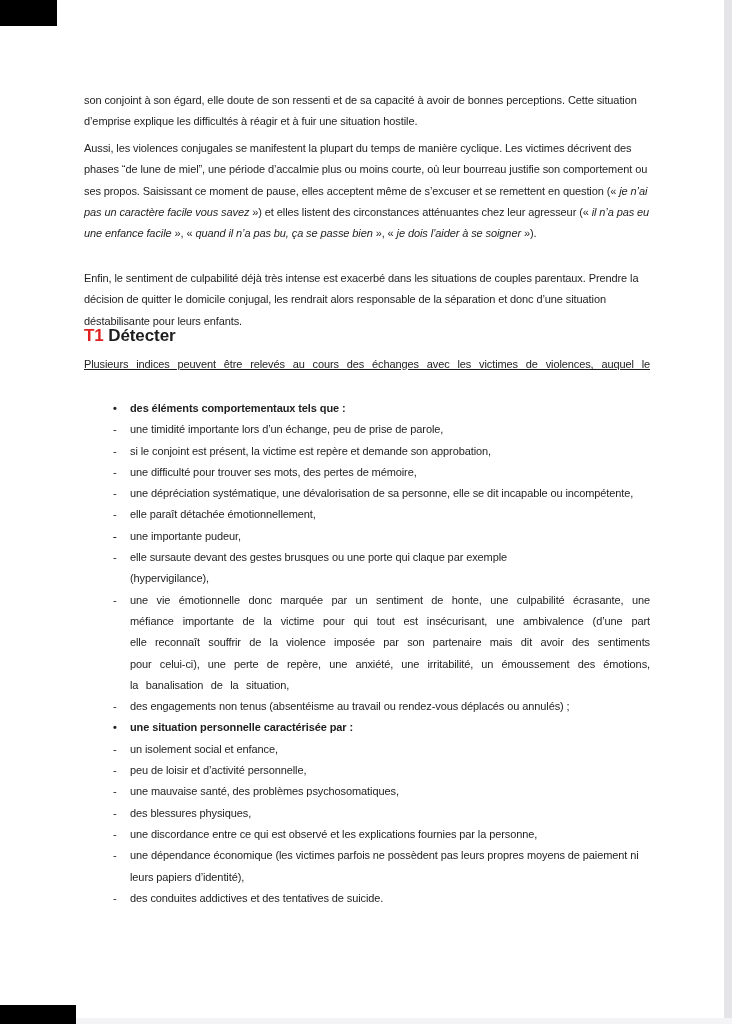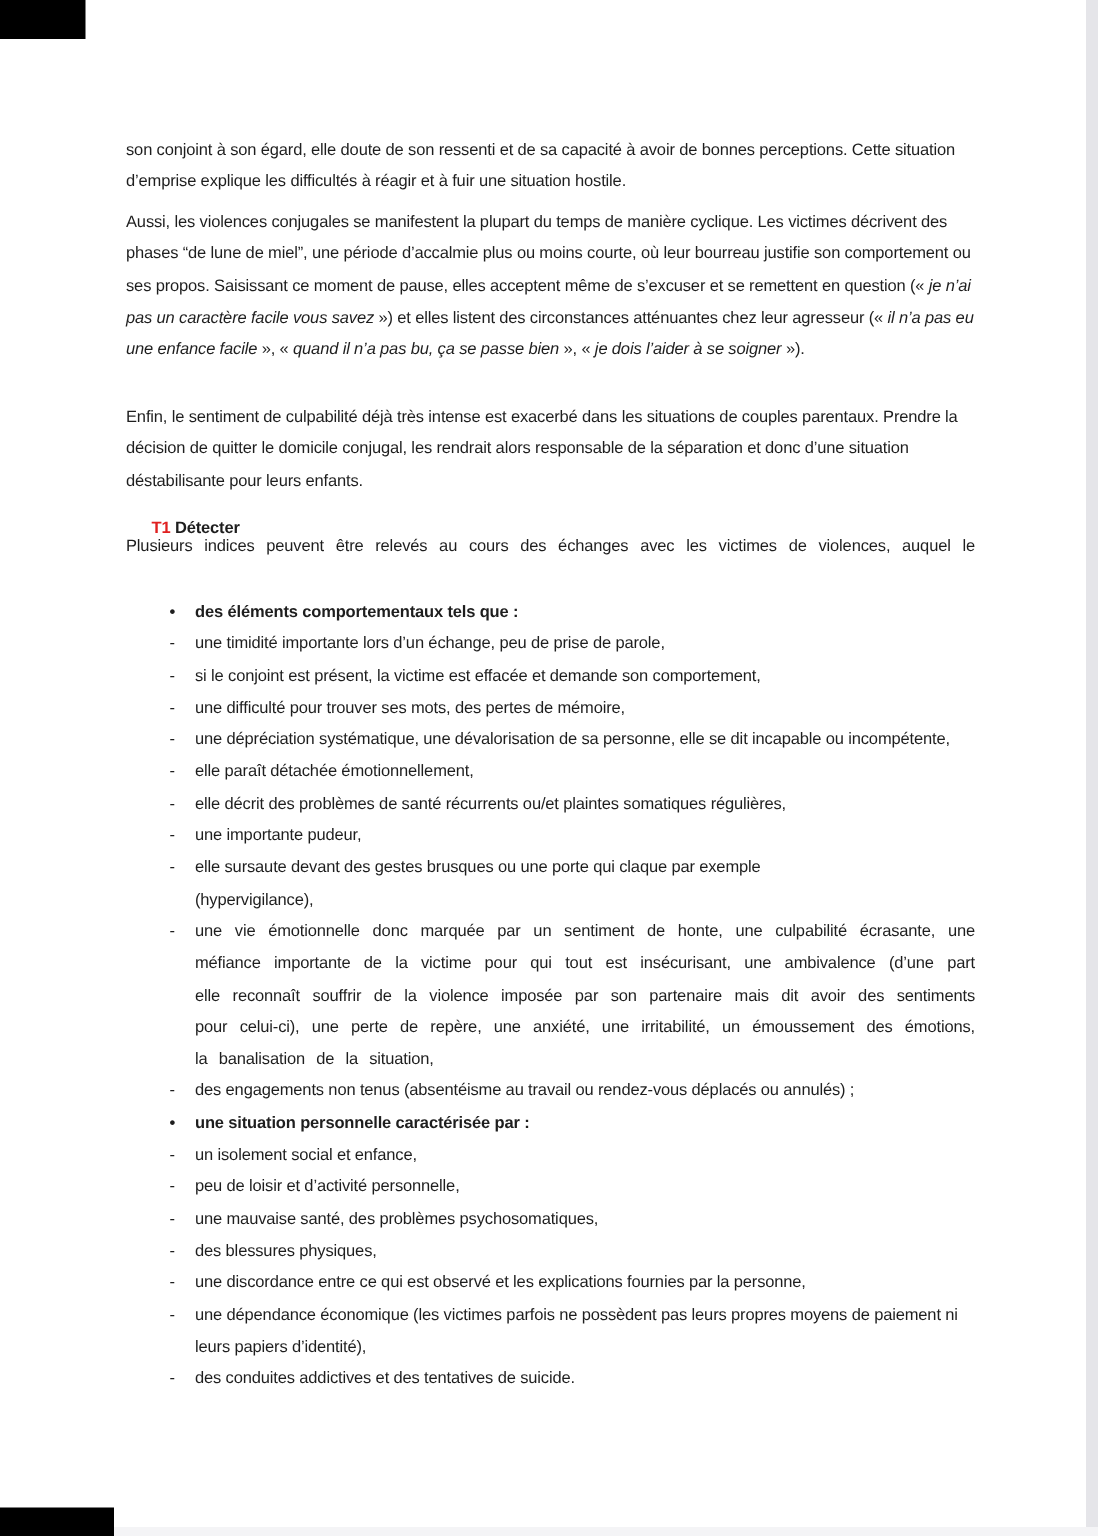--- a/index.html
+++ b/index.html
@@ -30,20 +30,21 @@
   .red { color: #e02020; }
   .ref {
     color: #e02020;
     background: #ffff00;
     padding: 0 1px;
   }
   .justify-line {
     text-align: justify;
     text-align-last: justify;
     white-space: nowrap;
+    text-decoration: underline;
   }
 
   .li { position: relative; padding-left: 46px; }
   .li .mk { position: absolute; left: 29px; top: 0; }
   .li.header { font-weight: bold; }
   .li.stretch { text-align: justify; word-spacing: 4.5px; }
   .li.prewrap .txt { white-space: pre-line; }
 
   #edge-right {
     position: absolute; right: 0; top: 0;
@@ -70,34 +71,34 @@
 <body>
 
 <div>
 
   <p id="p1" class="block"><span>son conjoint à son égard, elle doute de son ressenti et de sa capacité à avoir de bonnes perceptions. Cette situation d’emprise explique les difficultés à réagir et à fuir une situation hostile.</span></p>
 
   <p id="p2" class="block"><span>Aussi, les violences conjugales se manifestent la plupart du temps de manière cyclique. Les victimes décrivent des phases “de lune de miel”, une période d’accalmie plus ou moins courte, où leur bourreau justifie son comportement ou ses propos. Saisissant ce moment de pause, elles acceptent même de s’excuser et se remettent en question (« </span><em>je n’ai pas un caractère facile vous savez</em><span> ») et elles listent des circonstances atténuantes chez leur agresseur (« </span><em>il n’a pas eu une enfance facile</em><span> », « </span><em>quand il n’a pas bu, ça se passe bien</em><span> », « </span><em>je dois l’aider à se soigner</em><span> »).</span></p>
 
   <p id="p3" class="block"><span>Enfin, le sentiment de culpabilité déjà très intense est exacerbé dans les situations de couples parentaux. Prendre la décision de quitter le domicile conjugal, les rendrait alors responsable de la séparation et donc d’une situation déstabilisante pour leurs enfants.</span></p>
 
-  <h2 id="heading" class="block" style="margin:17px;font-size:11px;"><span class="red">T1</span> <span>Détecter</span></h2>
+  <h2 id="heading" class="block" style="margin:0;font-size:17px;"><span class="red">T1</span> <span>Détecter</span></h2>
 
   <div id="p4" class="block">
     <div class="justify-line">Plusieurs indices peuvent être relevés au cours des échanges avec les victimes de violences, auquel le</div>
   </div>
 
   <div id="list" class="block">
     <div class="li header"><span class="mk">•</span><span class="txt">des éléments comportementaux tels que :</span></div>
     <div class="li"><span class="mk">-</span><span class="txt">une timidité importante lors d’un échange, peu de prise de parole,</span></div>
-    <div class="li"><span class="mk">-</span><span class="txt">si le conjoint est présent, la victime est effacée et demande son comportement,</span></div>
+    <div class="li"><span class="mk">-</span><span class="txt">si le conjoint est présent, la victime est repère et demande son approbation,</span></div>
     <div class="li"><span class="mk">-</span><span class="txt">une difficulté pour trouver ses mots, des pertes de mémoire,</span></div>
     <div class="li"><span class="mk">-</span><span class="txt">une dépréciation systématique, une dévalorisation de sa personne, elle se dit incapable ou incompétente,</span></div>
     <div class="li"><span class="mk">-</span><span class="txt">elle paraît détachée émotionnellement,</span></div>
-    <div class="li"><span class="mk">-</span><span class="txt">elle décrit des problèmes de santé récurrents ou/et plaintes somatiques régulières,</span></div>
+    <div class="li"><span class="mk">-</span></div>
     <div class="li"><span class="mk">-</span><span class="txt">une importante pudeur,</span></div>
     <div class="li prewrap"><span class="mk">-</span><span class="txt">elle sursaute devant des gestes brusques ou une porte qui claque par exemple
 (hypervigilance),</span></div>
     <div class="li stretch"><span class="mk">-</span><span class="txt">une vie émotionnelle donc marquée par un sentiment de honte, une culpabilité écrasante, une méfiance importante de la victime pour qui tout est insécurisant, une ambivalence (d’une part elle reconnaît souffrir de la violence imposée par son partenaire mais dit avoir des sentiments pour celui-ci), une perte de repère, une anxiété, une irritabilité, un émoussement des émotions, la banalisation de la situation,</span></div>
     <div class="li"><span class="mk">-</span><span class="txt">des engagements non tenus (absentéisme au travail ou rendez-vous déplacés ou annulés) ;</span></div>
     <div class="li header"><span class="mk">•</span><span class="txt">une situation personnelle caractérisée par :</span></div>
     <div class="li"><span class="mk">-</span><span class="txt">un isolement social et enfance,</span></div>
     <div class="li"><span class="mk">-</span><span class="txt">peu de loisir et d’activité personnelle,</span></div>
     <div class="li"><span class="mk">-</span><span class="txt">une mauvaise santé, des problèmes psychosomatiques,</span></div>
     <div class="li"><span class="mk">-</span><span class="txt">des blessures physiques,</span></div>

